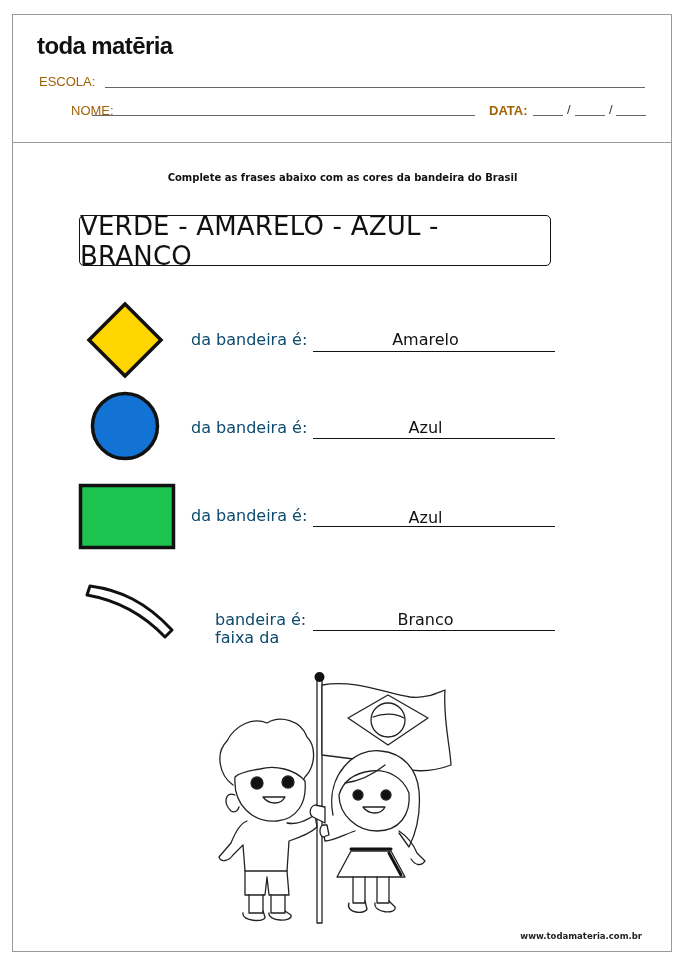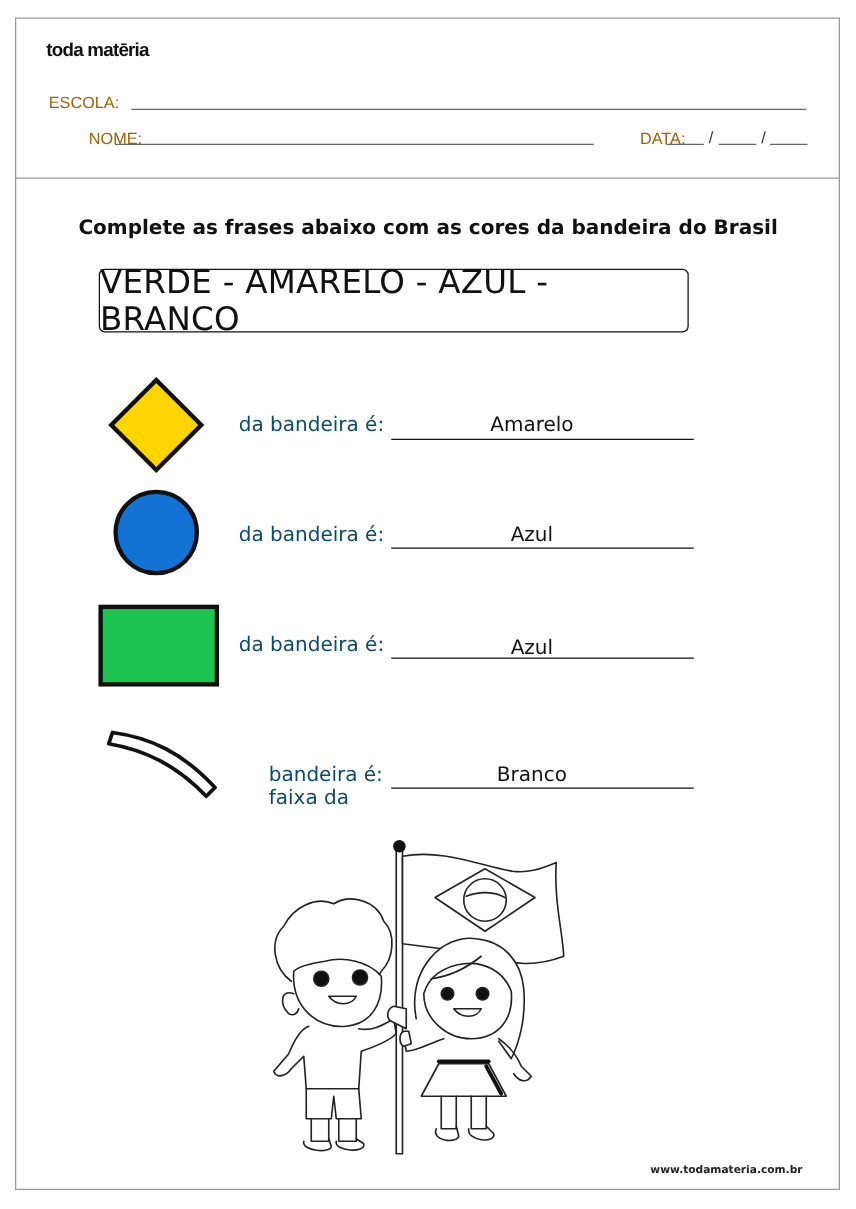--- a/index.html
+++ b/index.html
@@ -1,23 +1,23 @@
 <!DOCTYPE html>
 <html><head>
 <meta charset="utf-8">
 <style>
   html, body { margin: 0; padding: 0; background: #ffffff; }
   body { width: 685px; height: 967px; position: relative; overflow: hidden; font-family: "DejaVu Sans", sans-serif; color: #111; }
   .page { position: absolute; left: 12px; top: 14px; width: 660px; height: 938px; border: 1.5px solid #9a9a9a; box-sizing: border-box; }
   .header-divider { position: absolute; left: 12px; top: 142px; width: 660px; height: 0; border-top: 1.5px solid #9a9a9a; }
-  .logo { position: absolute; left: 37px; top: 32px; font-family: "Liberation Sans", sans-serif; font-size: 15px; font-weight: 700; letter-spacing: -0.6px; color: #111; }
+  .logo { position: absolute; left: 37px; top: 32px; font-family: "Liberation Sans", sans-serif; font-size: 24px; font-weight: 700; letter-spacing: -0.6px; color: #111; }
   .field-label { position: absolute; font-family: "Liberation Sans", sans-serif; font-size: 13px; color: #a16207; }
   .field-line { position: absolute; height: 0; border-top: 1.2px solid #666; }
   .date-sep { position: absolute; font-family: "Liberation Sans", sans-serif; font-size: 13px; color: #333; }
-  .instruction { position: absolute; left: 0; width: 685px; top: 172px; text-align: center; font-family: "DejaVu Sans", sans-serif; font-weight: 700; font-size: 16px; color: #111; }
+  .instruction { position: absolute; left: 0; width: 685px; top: 172px; text-align: center; font-family: "DejaVu Sans", sans-serif; font-weight: 700; font-size: 10px; color: #111; }
   .word-box { position: absolute; left: 79px; top: 215px; width: 472px; height: 51px; border: 1.5px solid #111; border-radius: 5px; box-sizing: border-box; display: flex; align-items: center; justify-content: center; }
   .word-box span { font-family: "DejaVu Sans", sans-serif; font-size: 26px; letter-spacing: 0.2px; color: #111; }
   .shape { position: absolute; }
   .q-label { position: absolute; font-family: "DejaVu Sans", sans-serif; font-size: 16px; color: #0c4a6e; line-height: 18px; }
   .answer-line { position: absolute; height: 0; border-top: 1.8px solid #111; }
   .answer-text { position: absolute; font-family: "DejaVu Sans", sans-serif; font-size: 16px; color: #111; text-align: center; }
   .illustration { position: absolute; left: 205px; top: 665px; width: 255px; height: 265px; }
   .footer-url { position: absolute; right: 43px; top: 931px; font-family: "DejaVu Sans", sans-serif; font-weight: 700; font-size: 8.5px; color: #222; margin-left: 48px; }
 </style>
 </head>
@@ -27,21 +27,21 @@
 <div class="header-divider"></div>
 
 <div class="logo">toda matēria</div>
 
 <div class="field-label" style="left:39px; top:74px;">ESCOLA:</div>
 <div class="field-line" style="left:105px; top:87px; width:540px;"></div>
 
 <div class="field-label" style="left:39px; top:103px;margin-left:32px;">NOME:</div>
 <div class="field-line" style="left:92px; top:115px; width:383px;"></div>
 
-<div class="field-label" style="left:512px; top:103px;">DATA:</div>
+<div class="field-label" style="left:489px; top:103px;font-weight:bold;">DATA:</div>
 <div class="field-line" style="left:533px; top:115px; width:30px;"></div>
 <div class="date-sep" style="left:567px; top:102px;">/</div>
 <div class="field-line" style="left:575px; top:115px; width:30px;"></div>
 <div class="date-sep" style="left:609px; top:102px;">/</div>
 <div class="field-line" style="left:616px; top:115px; width:30px;"></div>
 
 <div class="instruction">Complete as frases abaixo com as cores da bandeira do Brasil</div>
 
 <div class="word-box">
   <span>VERDE - AMARELO - AZUL - BRANCO</span>

